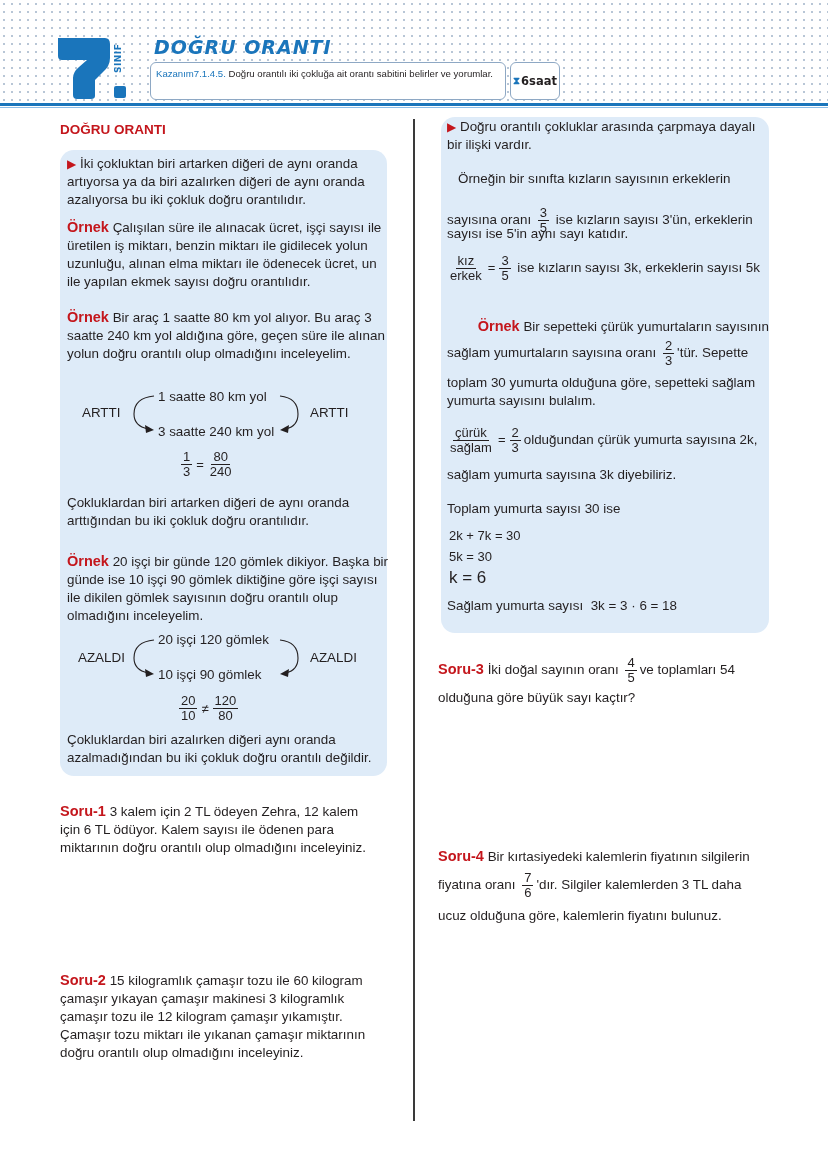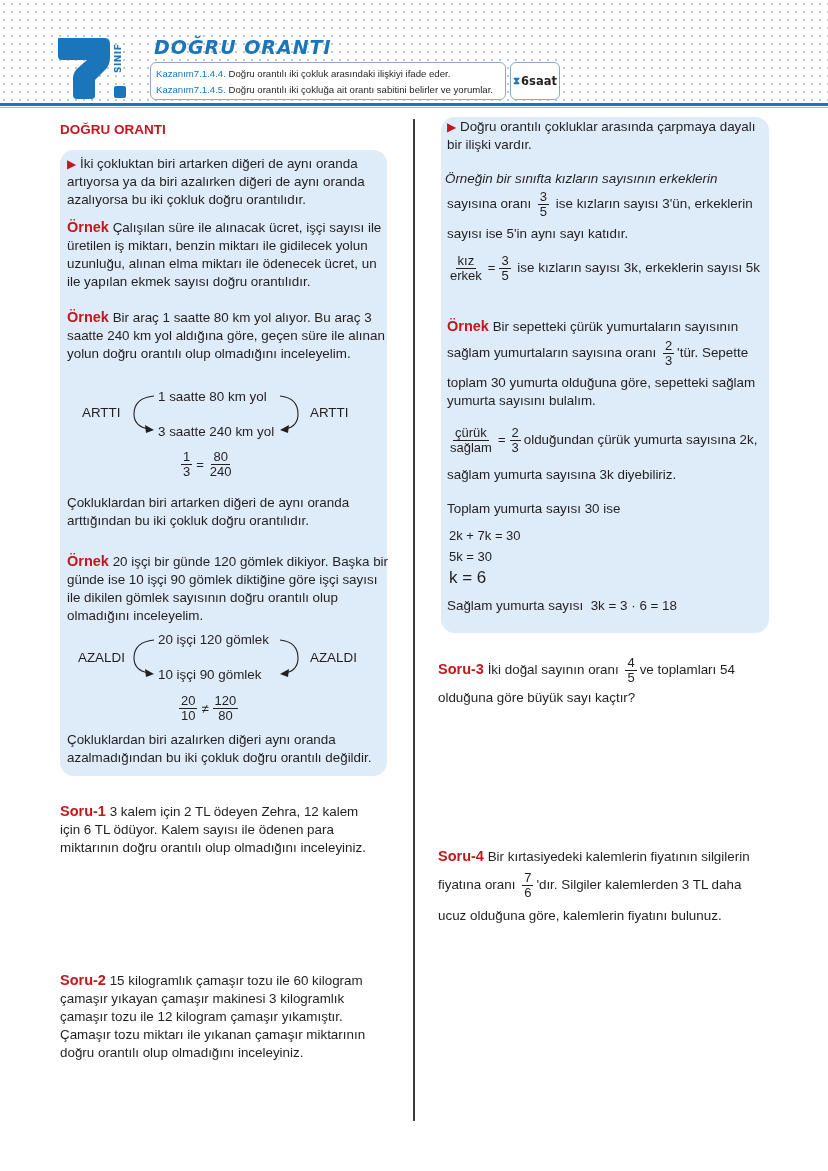--- a/index.html
+++ b/index.html
@@ -74,21 +74,20 @@
 <div class="header">
   <div class="logo">
     <svg class="logo-seven" viewBox="0 0 56 64">
       <path d="M3 2 H50 Q55 2 55 8 V22 Q55 30 48 36 L40 44 V60 Q40 63 36 63 H22 Q18 63 18 59 V42 Q18 36 24 31 L32 24 H7 Q3 24 3 20 Z" fill="#1a75bb"></path>
     </svg>
     <div class="logo-sinif">SINIF</div>
     <div class="logo-dot"></div>
   </div>
   <div class="title">DOĞRU ORANTI</div>
   <div class="kazanim-box">
-    <div><span class="k-code">Kazanım7.1.4.4.</span><span> Doğru orantılı iki çokluk arasındaki ilişkiyi ifade eder.</span></div>
     <div><span class="k-code">Kazanım7.1.4.5.</span><span> Doğru orantılı iki çokluğa ait orantı sabitini belirler ve yorumlar.</span></div>
   </div>
   <div class="time-box">
     <span class="hourglass">⧗</span>
     <span>6saat</span>
   </div>
 </div>
 <div class="header-line-1"></div>
 <div class="header-line-2"></div>
 
@@ -169,43 +168,43 @@
   <span class="red">Soru-2</span><span> 15 kilogramlık çamaşır tozu ile 60 kilogram çamaşır yıkayan çamaşır makinesi 3 kilogramlık çamaşır tozu ile 12 kilogram çamaşır yıkamıştır. Çamaşır tozu miktarı ile yıkanan çamaşır miktarının doğru orantılı olup olmadığını inceleyiniz.</span>
 </div>
 
 <div class="box box-right"></div>
 
 <div class="txt" style="left:447px; top:118px; width:318px;">
   <span class="tri">▶</span>
   <span>Doğru orantılı çokluklar arasında çarpmaya dayalı bir ilişki vardır.</span>
 </div>
 
-<div class="txt" style="left:445px; top:170px; width:322px;font-style:italic;">Örneğin bir sınıfta kızların sayısının erkeklerin</div>
-<div class="txt" style="left:447px; top:188px; width:325px; line-height:32px;">
+<div class="txt" style="left:458px; top:170px; width:322px;">Örneğin bir sınıfta kızların sayısının erkeklerin</div>
+<div class="txt" style="left:447px; top:204px; width:325px; line-height:32px;">
   <span>sayısına oranı</span>
   <span class="frac">
       <span class="num">3</span>
       <span class="den">5</span>
     </span>
   <span>ise kızların sayısı 3'ün, erkeklerin</span>
 </div>
 <div class="txt" style="left:447px; top:225px; width:322px;">sayısı ise 5'in aynı sayı katıdır.</div>
 
 <div class="txt" style="left:445px; top:252px; width:328px; line-height:32px; white-space:nowrap;">
   <span class="frac">
       <span class="num">kız</span>
       <span class="den">erkek</span>
     </span><span class="op">=</span><span class="frac">
       <span class="num">3</span>
       <span class="den">5</span>
     </span>
   <span>ise kızların sayısı 3k, erkeklerin sayısı 5k</span>
 </div>
 
-<div class="txt" style="left:447px; top:317px; width:322px;">
+<div class="txt" style="left:447px; top:317px; width:322px;text-align:right;">
   <span class="red">Örnek</span><span> Bir sepetteki çürük yumurtaların sayısının</span>
 </div>
 <div class="txt" style="left:447px; top:337px; width:325px; line-height:32px; white-space:nowrap;">
   <span>sağlam yumurtaların sayısına oranı</span>
   <span class="frac">
       <span class="num">2</span>
       <span class="den">3</span>
     </span><span>'tür. Sepette</span>
 </div>
 <div class="txt" style="left:447px; top:374px; width:322px;">toplam 30 yumurta olduğuna göre, sepetteki sağlam yumurta sayısını bulalım.</div>

